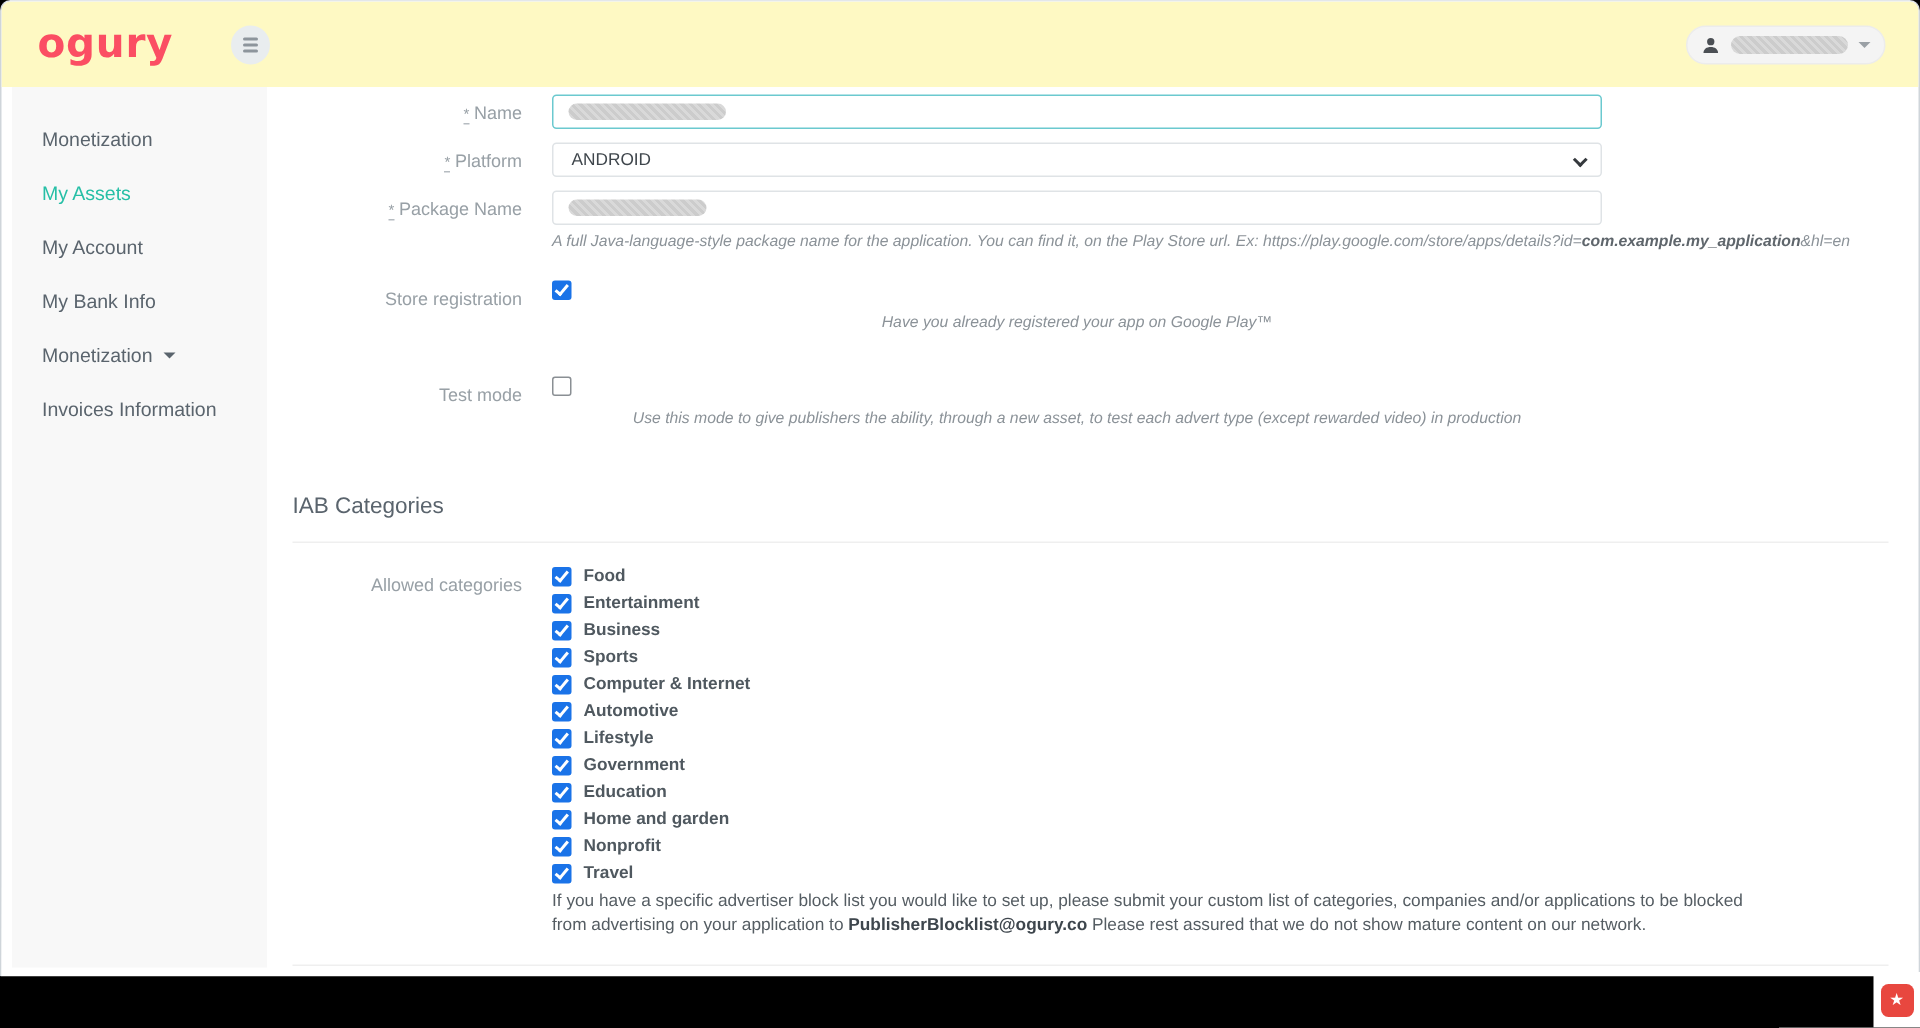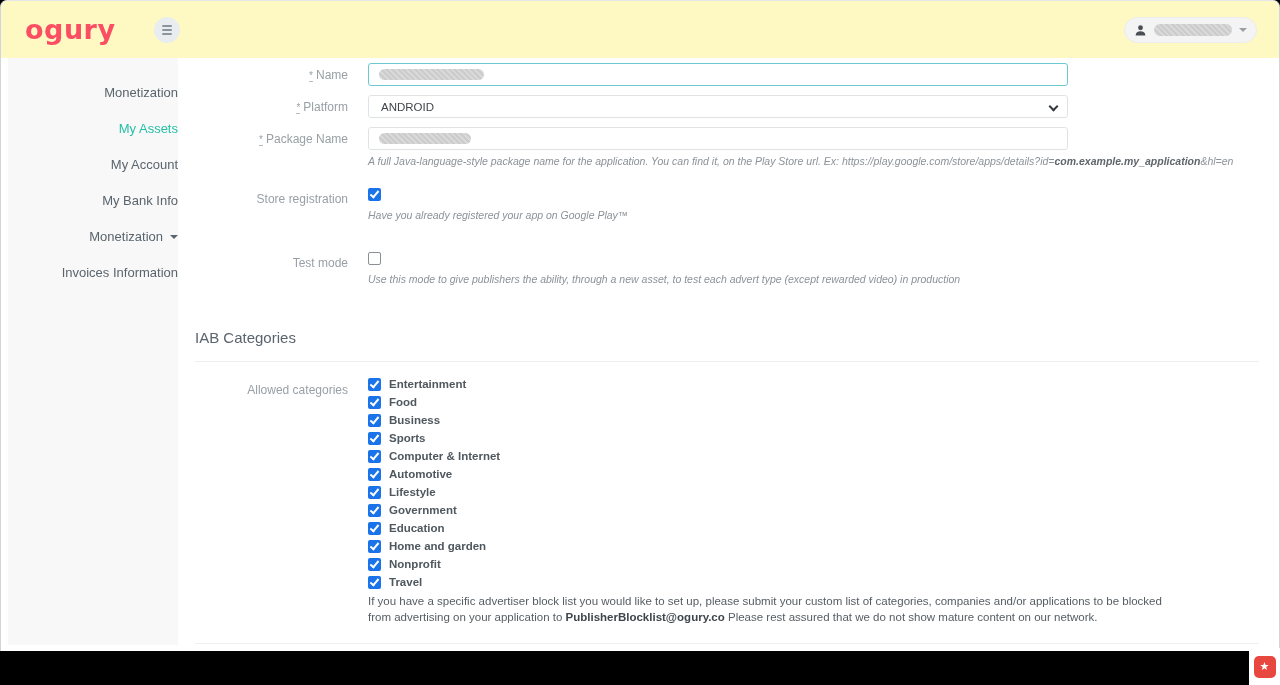--- a/index.html
+++ b/index.html
@@ -25,21 +25,21 @@
         border-radius:14px;display:flex;align-items:center;padding:0 9px;gap:7px;cursor:pointer;}
   .user-pill svg{width:13px;height:13px;fill:#4b4f54;}
   .redact{background:repeating-linear-gradient(45deg,#cccccc 0 2px,#d9d9d9 2px 4px);border-radius:6px;}
   .user-redact{width:78px;height:12px;}
   .pill-caret{width:0;height:0;border-left:4px solid transparent;border-right:4px solid transparent;
         border-top:4px solid #9aa0a5;}
 
   
   .body-row{display:flex;height:593px;padding-left:7px;}
   .sidebar{width:170px;background:#f8f8f8;height:587px;padding-top:16px;flex-shrink:0;}
-  .side-item{height:36px;display:flex;align-items:center;padding-left:20px;font-size:13px;color:#5a646d;cursor:pointer;justify-content:flex-end;}
+  .side-item{height:36px;display:flex;align-items:center;padding-left:20px;font-size:13px;color:#5a646d;cursor:pointer;}
   .side-item.active{color:var(--accent-teal);}
   .side-item .caret{width:0;height:0;border-left:4px solid transparent;border-right:4px solid transparent;
         border-top:4px solid #5a646d;margin-left:7px;margin-top:2px;}
 
   .main{flex:1;padding:5px 20px 0 17px;position:relative;}
 
   
   .frow{display:flex;align-items:flex-start;}
   .lcol{width:173px;flex-shrink:0;text-align:right;padding-right:20px;font-size:12px;color:#98a0a6;padding-top:5px;}
   .req{border-bottom:1px dashed #b6bcc1;font-size:10px;margin-right:3px;}
@@ -48,21 +48,21 @@
         display:flex;align-items:center;padding:0 10px;}
   .tinput.focused{border-color:var(--focus-border);}
   .input-redact{width:105px;height:11px;}
   .input-redact.short{width:92px;}
   .selectbox{width:700px;height:23px;border:1px solid #dfe3e6;border-radius:3px;background:#fff;
         display:flex;align-items:center;padding:0 12px;position:relative;cursor:pointer;
         font-size:11.5px;color:#3f464c;}
   .select-chevron{position:absolute;right:10px;top:7px;width:7px;height:7px;}
   .select-chevron::before{content:'';position:absolute;left:0;top:0;width:5px;height:5px;
         border-right:2px solid #35393d;border-bottom:2px solid #35393d;transform:rotate(45deg);}
-  .help{font-size:10.5px;font-style:italic;color:#8b9298;margin-top:5px;white-space:nowrap;}
+  .help{font-size:10.5px;font-style:italic;color:#8b9298;margin-top:5px;white-space:nowrap;text-align:center;}
   .help b{color:#5f666c;}
 
   
   .cb{position:relative;display:inline-block;width:13px;height:13px;border-radius:2px;flex-shrink:0;cursor:pointer;}
   .cb.checked{background:var(--checkbox-blue);}
   .cb.checked::after{content:'';position:absolute;left:4px;top:1px;width:3px;height:7px;
         border:solid #fff;border-width:0 2px 2px 0;transform:rotate(40deg);}
   .cb.unchecked{background:#fff;border:1px solid #8a8f94;border-radius:2px;}
 
   .section-head{font-size:15px;color:#5a646d;margin-top:44px;font-weight:normal;}
@@ -185,25 +185,25 @@
 
       <h2 class="section-head">IAB Categories</h2>
       <div class="divider"></div>
 
       <div class="frow mt16">
         <div class="lcol">Allowed categories</div>
         <div class="ccol">
           <div>
               <label class="cat-row">
                 <span class="cb checked"></span>
+                <span class="cat-label">Food</span>
+              </label>
+              <label class="cat-row">
+                <span class="cb checked"></span>
                 <span class="cat-label">Entertainment</span>
-              </label>
-              <label class="cat-row">
-                <span class="cb checked"></span>
-                <span class="cat-label">Food</span>
               </label>
               <label class="cat-row">
                 <span class="cb checked"></span>
                 <span class="cat-label">Business</span>
               </label>
               <label class="cat-row">
                 <span class="cb checked"></span>
                 <span class="cat-label">Sports</span>
               </label>
               <label class="cat-row">

